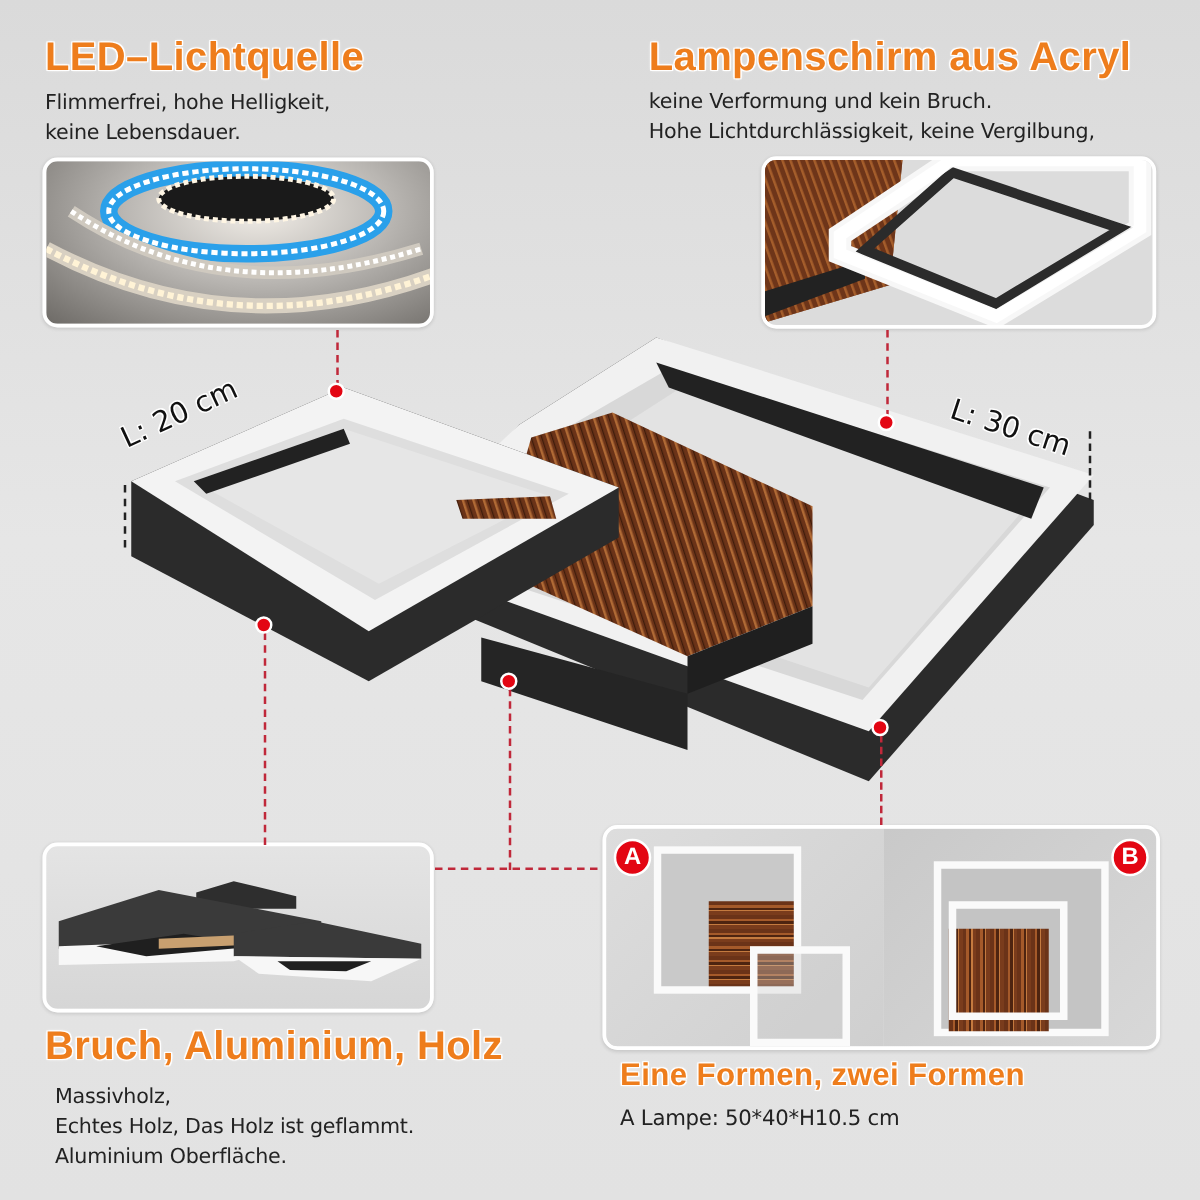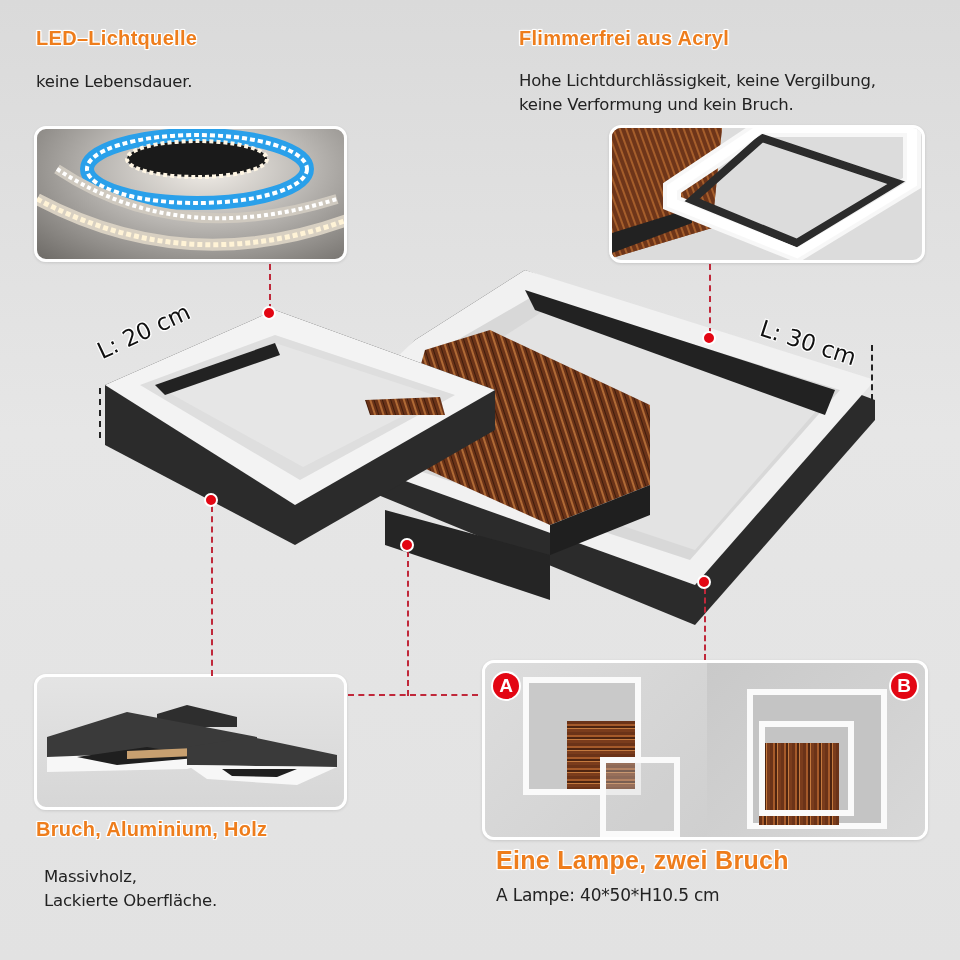--- a/index.html
+++ b/index.html
@@ -1,56 +1,57 @@
 <!DOCTYPE html>
 <html><head>
 <meta charset="utf-8">
 <style>
   *{box-sizing:border-box;margin:0;padding:0}
   html,body{width:960px;height:960px;overflow:hidden}
   body{background:linear-gradient(180deg,#dadada 0%,#e6e6e6 45%,#e2e2e2 100%);font-family:"DejaVu Sans","Liberation Sans",sans-serif;position:relative;color:#222}
-  .title{position:absolute;font-family:"Liberation Sans",sans-serif;font-weight:bold;color:#ee7d1c;font-size:20px;letter-spacing:.3px;
+  .title{position:absolute;font-family:"Liberation Sans",sans-serif;font-weight:bold;color:#ee7d1c;font-size:32px;letter-spacing:.3px;
     text-shadow:0 0 2px #fff,0 0 3px #fff,1px 1px 0 #fff,-1px -1px 0 #fff,1px -1px 0 #fff,-1px 1px 0 #fff}
   .desc{position:absolute;font-family:"DejaVu Sans",sans-serif;font-size:16.5px;line-height:24px;color:#222;letter-spacing:-.2px}
   .desc div{white-space:nowrap}
   .card{position:absolute;border:3px solid #fff;border-radius:12px;overflow:hidden;box-shadow:0 1px 3px rgba(0,0,0,.12)}
   .dot{position:absolute;width:14px;height:14px;border-radius:50%;background:#e30613;border:2px solid #fff;z-index:6}
   .vline{position:absolute;width:0;border-left:2px dashed #c0283a;z-index:5}
   .hline{position:absolute;height:0;border-top:2px dashed #c0283a;z-index:5}
   .dimtext{position:absolute;font-family:"DejaVu Sans",sans-serif;font-size:23px;color:#111;
     text-shadow:0 0 2px #fff,1px 1px 0 #fff,-1px -1px 0 #fff,1px -1px 0 #fff,-1px 1px 0 #fff;white-space:nowrap}
   .tick{position:absolute;width:0;border-left:2px dashed #222}
   .badge{position:absolute;width:30px;height:30px;border-radius:50%;background:#e30613;color:#fff;font-family:"Liberation Sans",sans-serif;font-weight:bold;font-size:19px;display:flex;align-items:center;justify-content:center;border:2px solid #fff;z-index:4}
   .wood{background:repeating-linear-gradient(90deg,#6b3318 0 3px,#a55a2a 3px 5px,#4e2410 5px 7px,#c47a3f 7px 8px,#7a3c1c 8px 11px)}
   .woodh{background:repeating-linear-gradient(180deg,#6b3318 0 3px,#a55a2a 3px 5px,#4e2410 5px 7px,#c47a3f 7px 8px,#7a3c1c 8px 11px)}
 </style>
 </head>
 <body>
 
 <div class="title" style="left:36px;top:27px">LED–Lichtquelle</div>
 <div class="desc" style="left:36px;top:70px">
+  <div>Flimmerfrei, hohe Helligkeit,</div>
   <div>keine Lebensdauer.</div>
 </div>
 <div class="card" style="left:34px;top:126px;width:313px;height:136px;background:radial-gradient(ellipse at 55% 30%,#f2eee8 0%,#b9b6b2 45%,#6d6a66 100%)">
   <svg width="313" height="136" viewBox="0 0 313 136">
     <ellipse cx="160" cy="40" rx="110" ry="34" fill="none" stroke="#2aa0ea" stroke-width="14"></ellipse>
     <ellipse cx="160" cy="40" rx="110" ry="34" fill="none" stroke="#ffffff" stroke-width="4" stroke-dasharray="5 3"></ellipse>
     <ellipse cx="160" cy="30" rx="70" ry="18" fill="#1a1a1a"></ellipse>
     <ellipse cx="160" cy="30" rx="70" ry="18" fill="none" stroke="#fff6e4" stroke-width="4" stroke-dasharray="4 3"></ellipse>
     <path d="M0 70 Q150 150 313 90" fill="none" stroke="#d8d0c2" stroke-width="12"></path>
     <path d="M0 70 Q150 150 313 90" fill="none" stroke="#fff3d6" stroke-width="5" stroke-dasharray="5 3"></path>
     <path d="M20 40 Q140 120 300 70" fill="none" stroke="#cfc9bf" stroke-width="10"></path>
     <path d="M20 40 Q140 120 300 70" fill="none" stroke="#ffffff" stroke-width="4" stroke-dasharray="4 3"></path>
   </svg>
 </div>
 
-<div class="title" style="left:519px;top:27px">Flimmerfrei aus Acryl</div>
+<div class="title" style="left:519px;top:27px">Lampenschirm aus Acryl</div>
 <div class="desc" style="left:519px;top:69px">
+  <div>keine Verformung und kein Bruch.</div>
   <div>Hohe Lichtdurchlässigkeit, keine Vergilbung,</div>
-  <div>keine Verformung und kein Bruch.</div>
 </div>
 <div class="card" style="left:609px;top:125px;width:316px;height:138px;background:#dcdcdc">
   <svg width="316" height="138" viewBox="0 0 316 138">
     <polygon points="0,0 110,0 100,100 0,130" fill="#7a3c1c"></polygon>
     <polygon points="0,0 110,0 100,100 0,130" fill="url(#woodpat)" opacity=".8"></polygon>
     <defs>
       <pattern id="woodpat" width="6" height="6" patternUnits="userSpaceOnUse" patternTransform="rotate(-20)">
         <rect width="6" height="6" fill="#6b3318"></rect>
           <rect width="2" height="6" fill="#b0662f"></rect>
       </pattern>
@@ -120,33 +121,34 @@
     <polygon points="40,80 110,70 170,80 80,88" fill="#1f1f1f"></polygon>
     <polygon points="90,74 180,70 180,78 90,82" fill="#c8a070"></polygon>
     <polygon points="150,70 215,60 300,78 300,90 150,88" fill="#3a3a3a"></polygon>
     <polygon points="150,88 300,90 260,108 170,102" fill="#f7f7f7"></polygon>
     <polygon points="185,92 260,92 240,100 195,99" fill="#1f1f1f"></polygon>
   </svg>
 </div>
 <div class="title" style="left:36px;top:818px">Bruch, Aluminium, Holz</div>
 <div class="desc" style="left:44px;top:865px">
   <div>Massivholz,</div>
-  <div>Lackierte Oberfläche.</div>
+  <div>Echtes Holz, Das Holz ist geflammt.</div>
+  <div>Aluminium Oberfläche.</div>
 </div>
 
 <div class="card" style="left:482px;top:660px;width:446px;height:180px;display:flex">
   <div style="position:relative;width:222px;height:100%;background:linear-gradient(135deg,#dddddd,#cfcfcf)">
     <div class="badge" style="left:6px;top:8px">A</div>
     <div style="position:absolute;left:38px;top:14px;width:118px;height:118px;border:6px solid #fafafa;background:#c9c9c9"></div>
     <div class="woodh" style="position:absolute;left:82px;top:58px;width:68px;height:68px"></div>
     <div style="position:absolute;left:115px;top:94px;width:80px;height:80px;border:6px solid #fafafa;background:rgba(205,205,205,.35)"></div>
   </div>
   <div style="position:relative;width:218px;height:100%;background:linear-gradient(135deg,#c9c9c9,#d8d8d8)">
     <div class="badge" style="right:6px;top:8px">B</div>
     <div style="position:absolute;left:40px;top:26px;width:140px;height:140px;border:6px solid #fafafa;background:#c4c4c4"></div>
     <div class="wood" style="position:absolute;left:52px;top:80px;width:80px;height:82px"></div>
     <div style="position:absolute;left:52px;top:58px;width:95px;height:95px;border:6px solid #fafafa"></div>
   </div>
 </div>
-<div class="title" style="left:496px;top:846px;font-size:25px">Eine Lampe, zwei Bruch</div>
+<div class="title" style="left:496px;top:846px;font-size:25px">Eine Formen, zwei Formen</div>
 <div class="desc" style="left:496px;top:882px;font-size:17px;line-height:26px">
-  <div>A Lampe: 40*50*H10.5 cm</div>
+  <div>A Lampe: 50*40*H10.5 cm</div>
 </div>
 
 </body></html>

